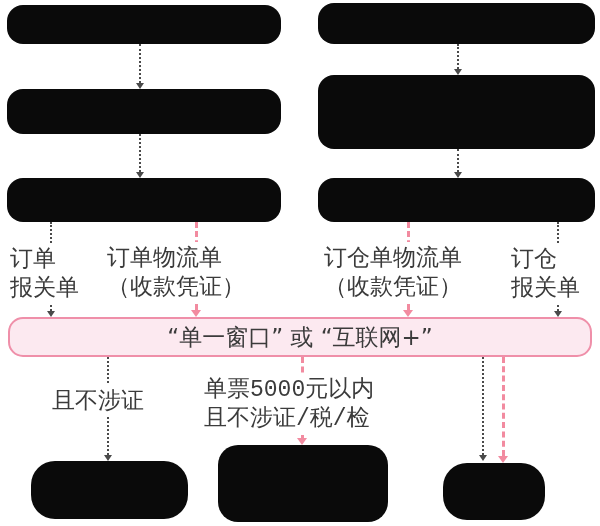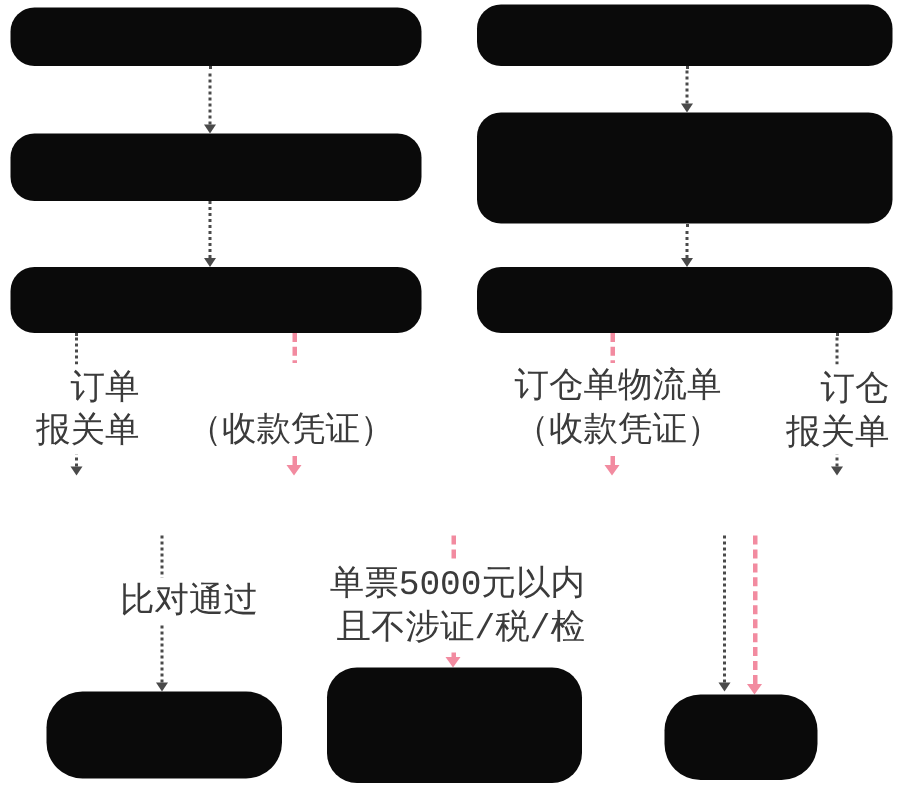--- a/index.html
+++ b/index.html
@@ -12,21 +12,21 @@
   .bbox{position:absolute;background:var(--box);border-radius:16px;z-index:1;}
   .bbox.r24{border-radius:24px;}
   .bbox.r20{border-radius:20px;}
   .vdark{position:absolute;width:0;border-left:2px dotted var(--dark);z-index:1;}
   .vpink{position:absolute;width:0;border-left:3px dashed var(--pink);z-index:1;}
   .arr-dark{position:absolute;width:0;height:0;border-left:4px solid transparent;
             border-right:4px solid transparent;border-top:6px solid var(--dark);z-index:1;}
   .arr-pink{position:absolute;width:0;height:0;border-left:5px solid transparent;
             border-right:5px solid transparent;border-top:7px solid var(--pink);z-index:1;}
   .wlabel{position:absolute;background:#ffffff;color:var(--txt);font-size:23px;
-          line-height:29px;text-align:right;z-index:3;padding:1px 0;}
+          line-height:29px;text-align:left;z-index:3;padding:1px 0;}
   #window-bar{position:absolute;left:8px;top:317px;width:580px;height:36px;
               background:var(--barfill);border:2px solid var(--barborder);
               border-radius:15px;z-index:2;display:flex;align-items:center;
               justify-content:center;color:var(--txt);font-size:23px;}
 </style>
 </head>
 <body>
 
 <div id="stage">
 
@@ -53,44 +53,47 @@
   <div class="vpink" style="left:407px;top:222px;height:88px;"></div>
   <div class="arr-pink" style="left:403px;top:310px;"></div>
   <div class="vdark" style="left:557px;top:222px;height:89px;"></div>
   <div class="arr-dark" style="left:554px;top:311px;"></div>
 
   <div class="wlabel" style="left:10px;top:243px;width:83px;">
     <span>订单</span><br>
     <span>报关单</span>
   </div>
   <div class="wlabel" style="left:107px;top:242px;width:156px;">
-    <br>
+    <span>订单物流单</span><br>
     <span>（收款凭证）</span>
   </div>
   <div class="wlabel" style="left:324px;top:242px;width:157px;">
     <span>订仓单物流单</span><br>
     <span>（收款凭证）</span>
   </div>
   <div class="wlabel" style="left:511px;top:243px;width:82px;font-family:Liberation Serif, serif;">
     <span>订仓</span><br>
     <span>报关单</span>
   </div>
 
+  <div id="window-bar">
+    <span>“单一窗口” 或 “互联网+”</span>
+  </div>
 
   <div class="vdark" style="left:107px;top:357px;height:98px;"></div>
   <div class="arr-dark" style="left:104px;top:455px;"></div>
   <div class="vpink" style="left:301px;top:357px;height:81px;"></div>
   <div class="arr-pink" style="left:297px;top:438px;"></div>
   <div class="vdark" style="left:482px;top:357px;height:98px;"></div>
   <div class="arr-dark" style="left:479px;top:455px;"></div>
   <div class="vpink" style="left:502px;top:357px;height:99px;"></div>
   <div class="arr-pink" style="left:498px;top:456px;"></div>
 
   <div class="wlabel" style="left:52px;top:385px;width:120px;">
-    <span>比对通过</span>
+    <span>且不涉证</span>
   </div>
   <div class="wlabel" style="left:204px;top:375px;width:186px;font-family:Liberation Mono, monospace;">
     <span>单票5000元以内</span><br>
     <span>且不涉证/税/检</span>
   </div>
 
   <div class="bbox r24" style="left:31px;top:461px;width:157px;height:58px;"></div>
   <div class="bbox r20" style="left:218px;top:445px;width:170px;height:77px;"></div>
   <div class="bbox r24" style="left:443px;top:463px;width:102px;height:57px;"></div>
 

